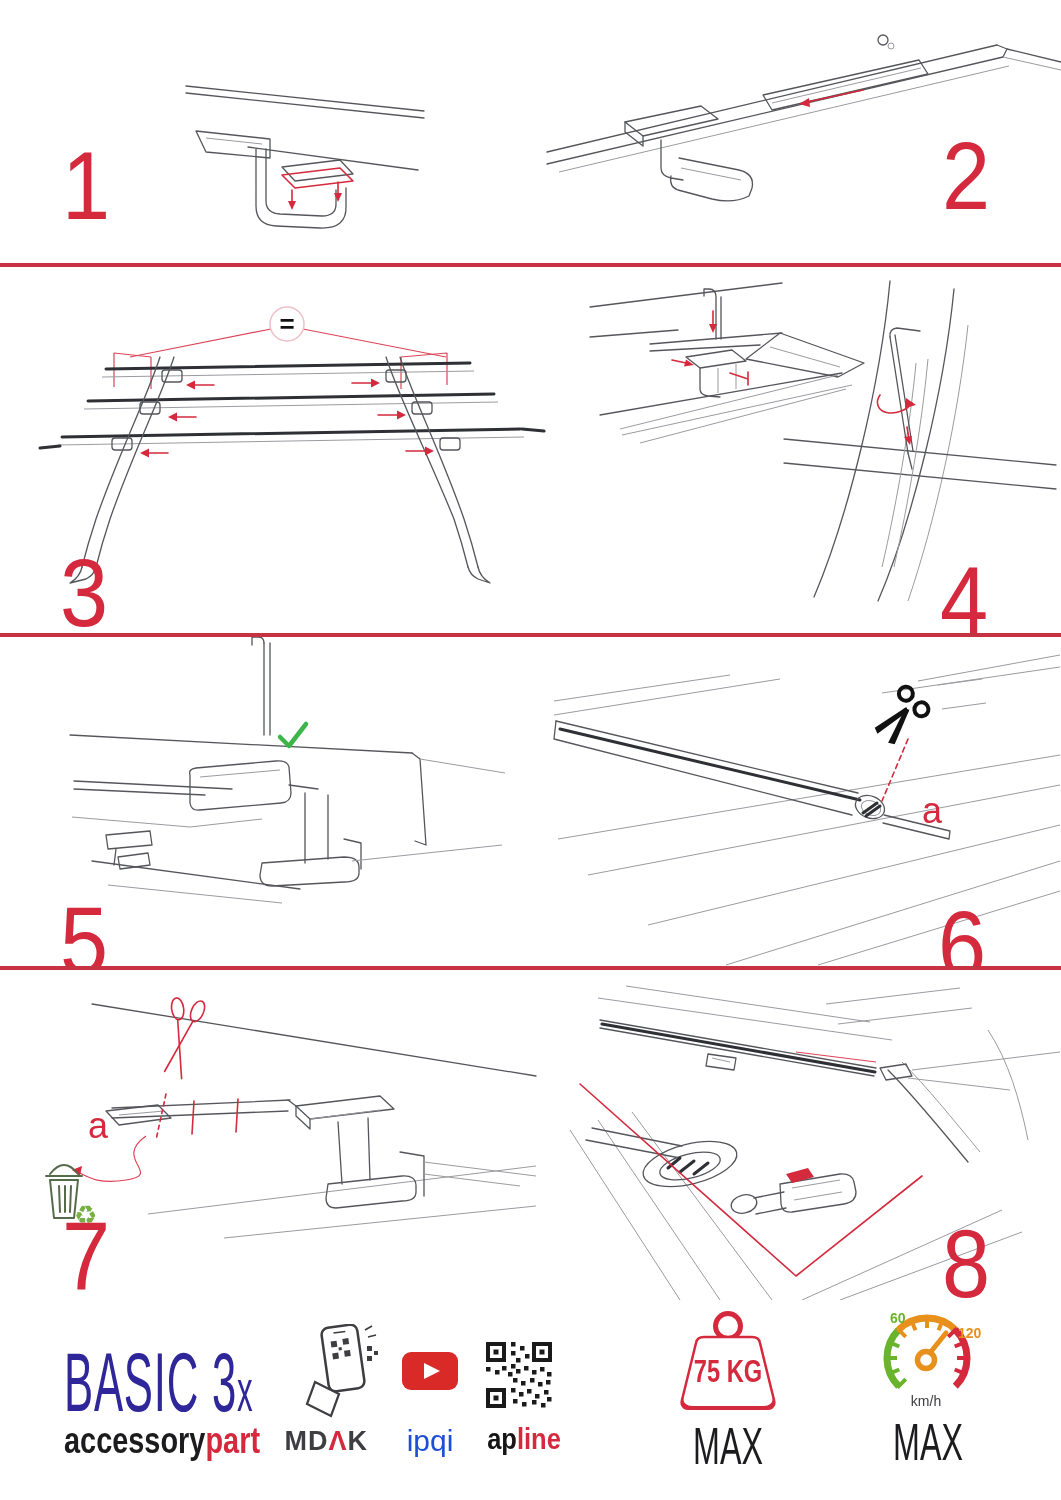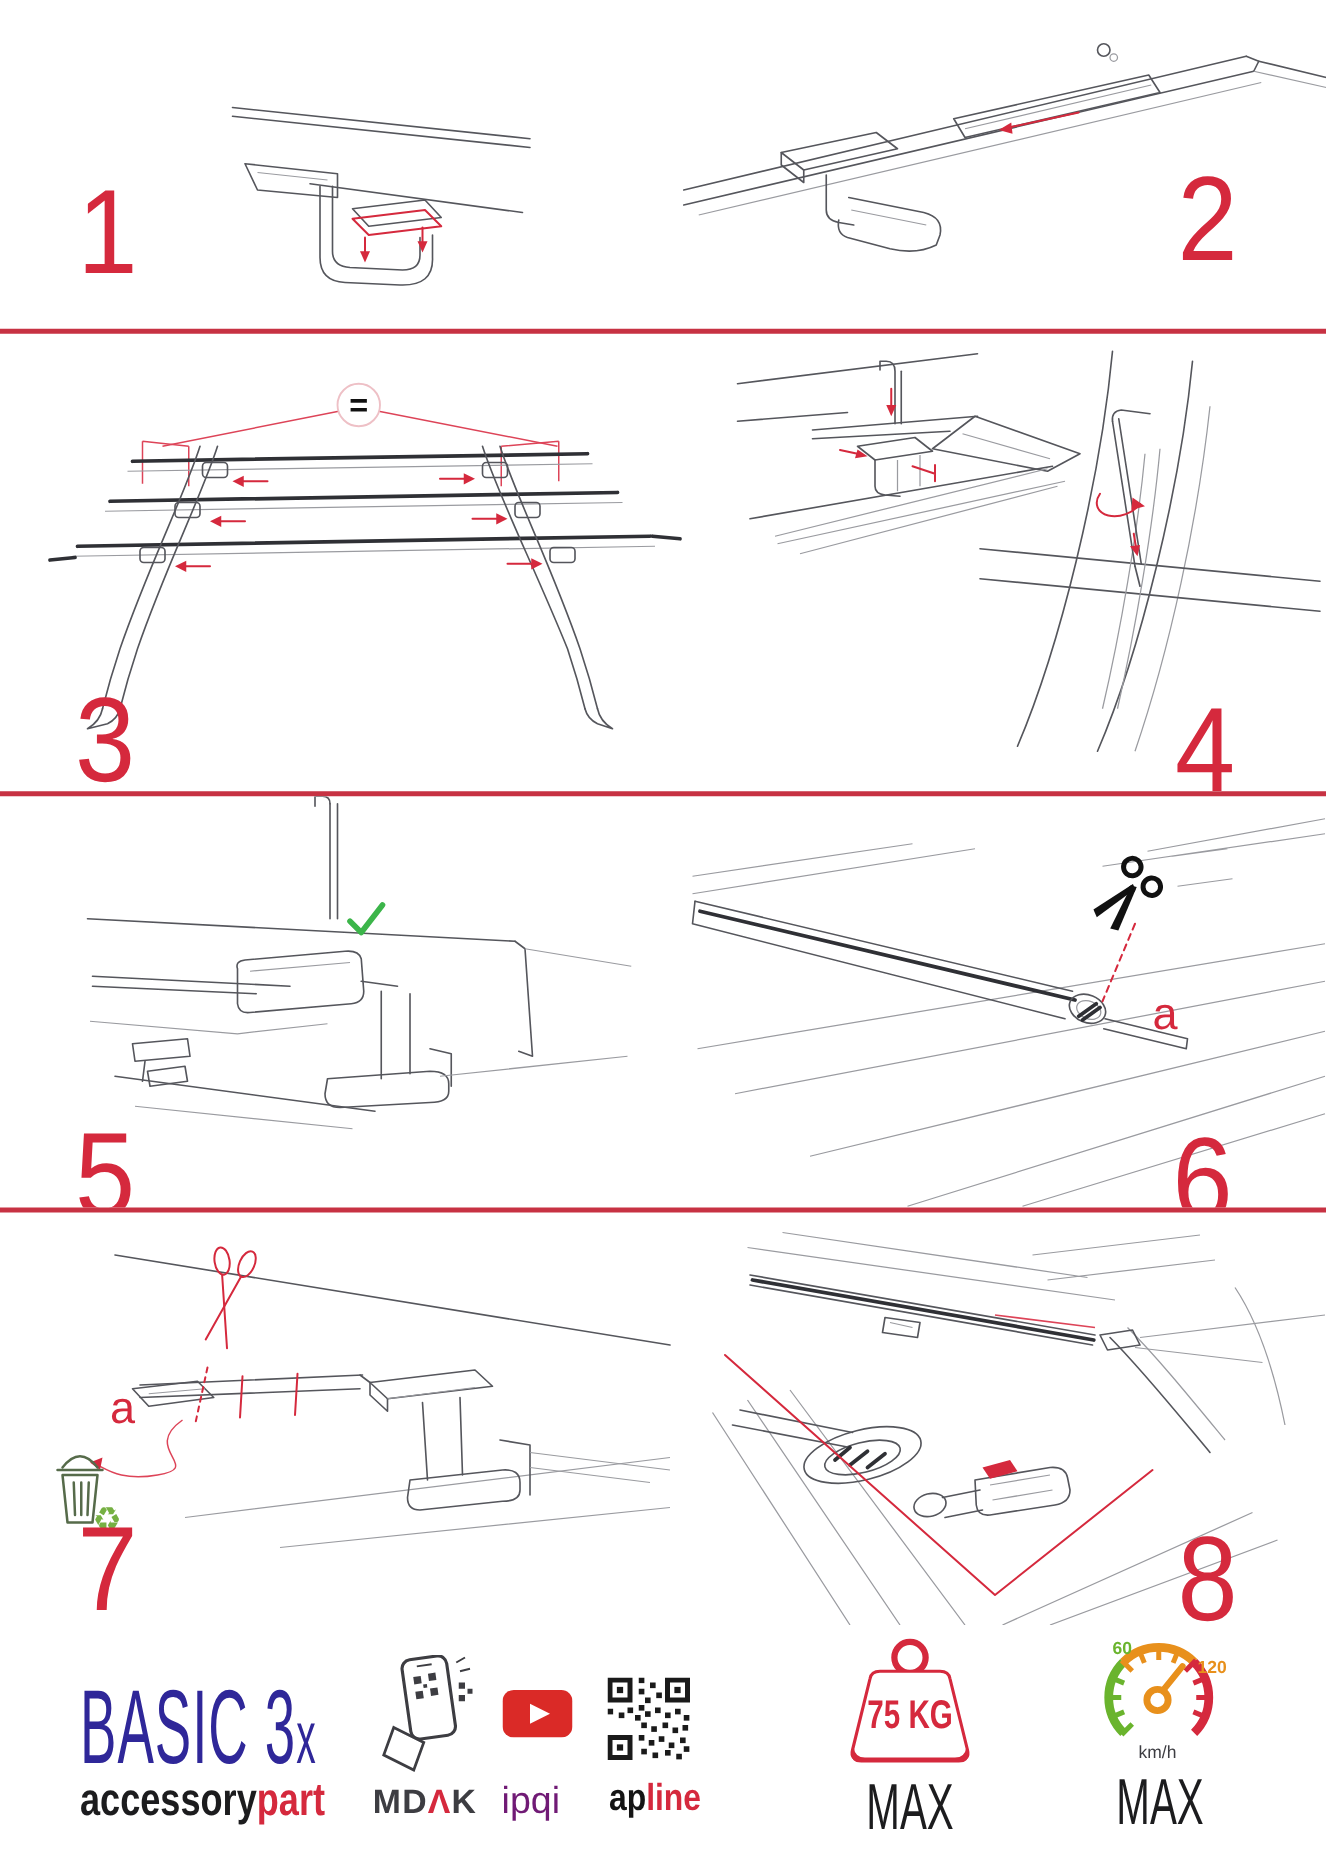--- a/index.html
+++ b/index.html
@@ -22,23 +22,23 @@
   .alabel{font:400 36px "Liberation Sans",sans-serif;fill:#d5293d;}
   
   .footer{position:relative;width:1061px;height:200px;}
   .brand-title{position:absolute;left:64px;top:40px;font:400 56px/1 "Liberation Sans",sans-serif;
       color:#2f2799;letter-spacing:1px;transform:scale(.78,1.5);transform-origin:left top;white-space:nowrap;}
   .brand-title .suffix{font-size:40px;}
   .brand-sub{position:absolute;left:64px;top:122px;font:700 34px/1 "Liberation Sans",sans-serif;
       transform:scale(.85,1.08);transform-origin:left top;white-space:nowrap;color:#1c1c1e;}
   .brand-sub .red{color:#d5293d;}
   .partner{position:absolute;text-align:center;}
-  .mdak{left:292px;top:128px;width:96px;font:700 27px/1 "Liberation Sans",sans-serif;color:#3d3d42;letter-spacing:1px;}
+  .mdak{left:272px;top:128px;width:96px;font:700 27px/1 "Liberation Sans",sans-serif;color:#3d3d42;letter-spacing:1px;text-align:right;}
   .mdak .red{color:#d5293d;}
-  .ipqi{left:388px;top:126px;width:60px;font:400 30px/1 "Liberation Sans",sans-serif;color:#701a75;text-align:right;}
+  .ipqi{left:400px;top:126px;width:60px;font:400 30px/1 "Liberation Sans",sans-serif;color:#1d4ed8;}
   .apline{left:476px;top:124px;width:96px;font:600 30px/1 "Liberation Sans",sans-serif;color:#151515;
       transform:scaleX(.85);transform-origin:center top;}
   .apline .red{color:#d5293d;}
   .maxlabel{position:absolute;font:500 52px/1 "Liberation Sans",sans-serif;color:#1c1c1e;
       text-align:center;transform:scaleX(.62);transform-origin:center top;}
 </style>
 </head>
 <body>
 
 <div class="page">

